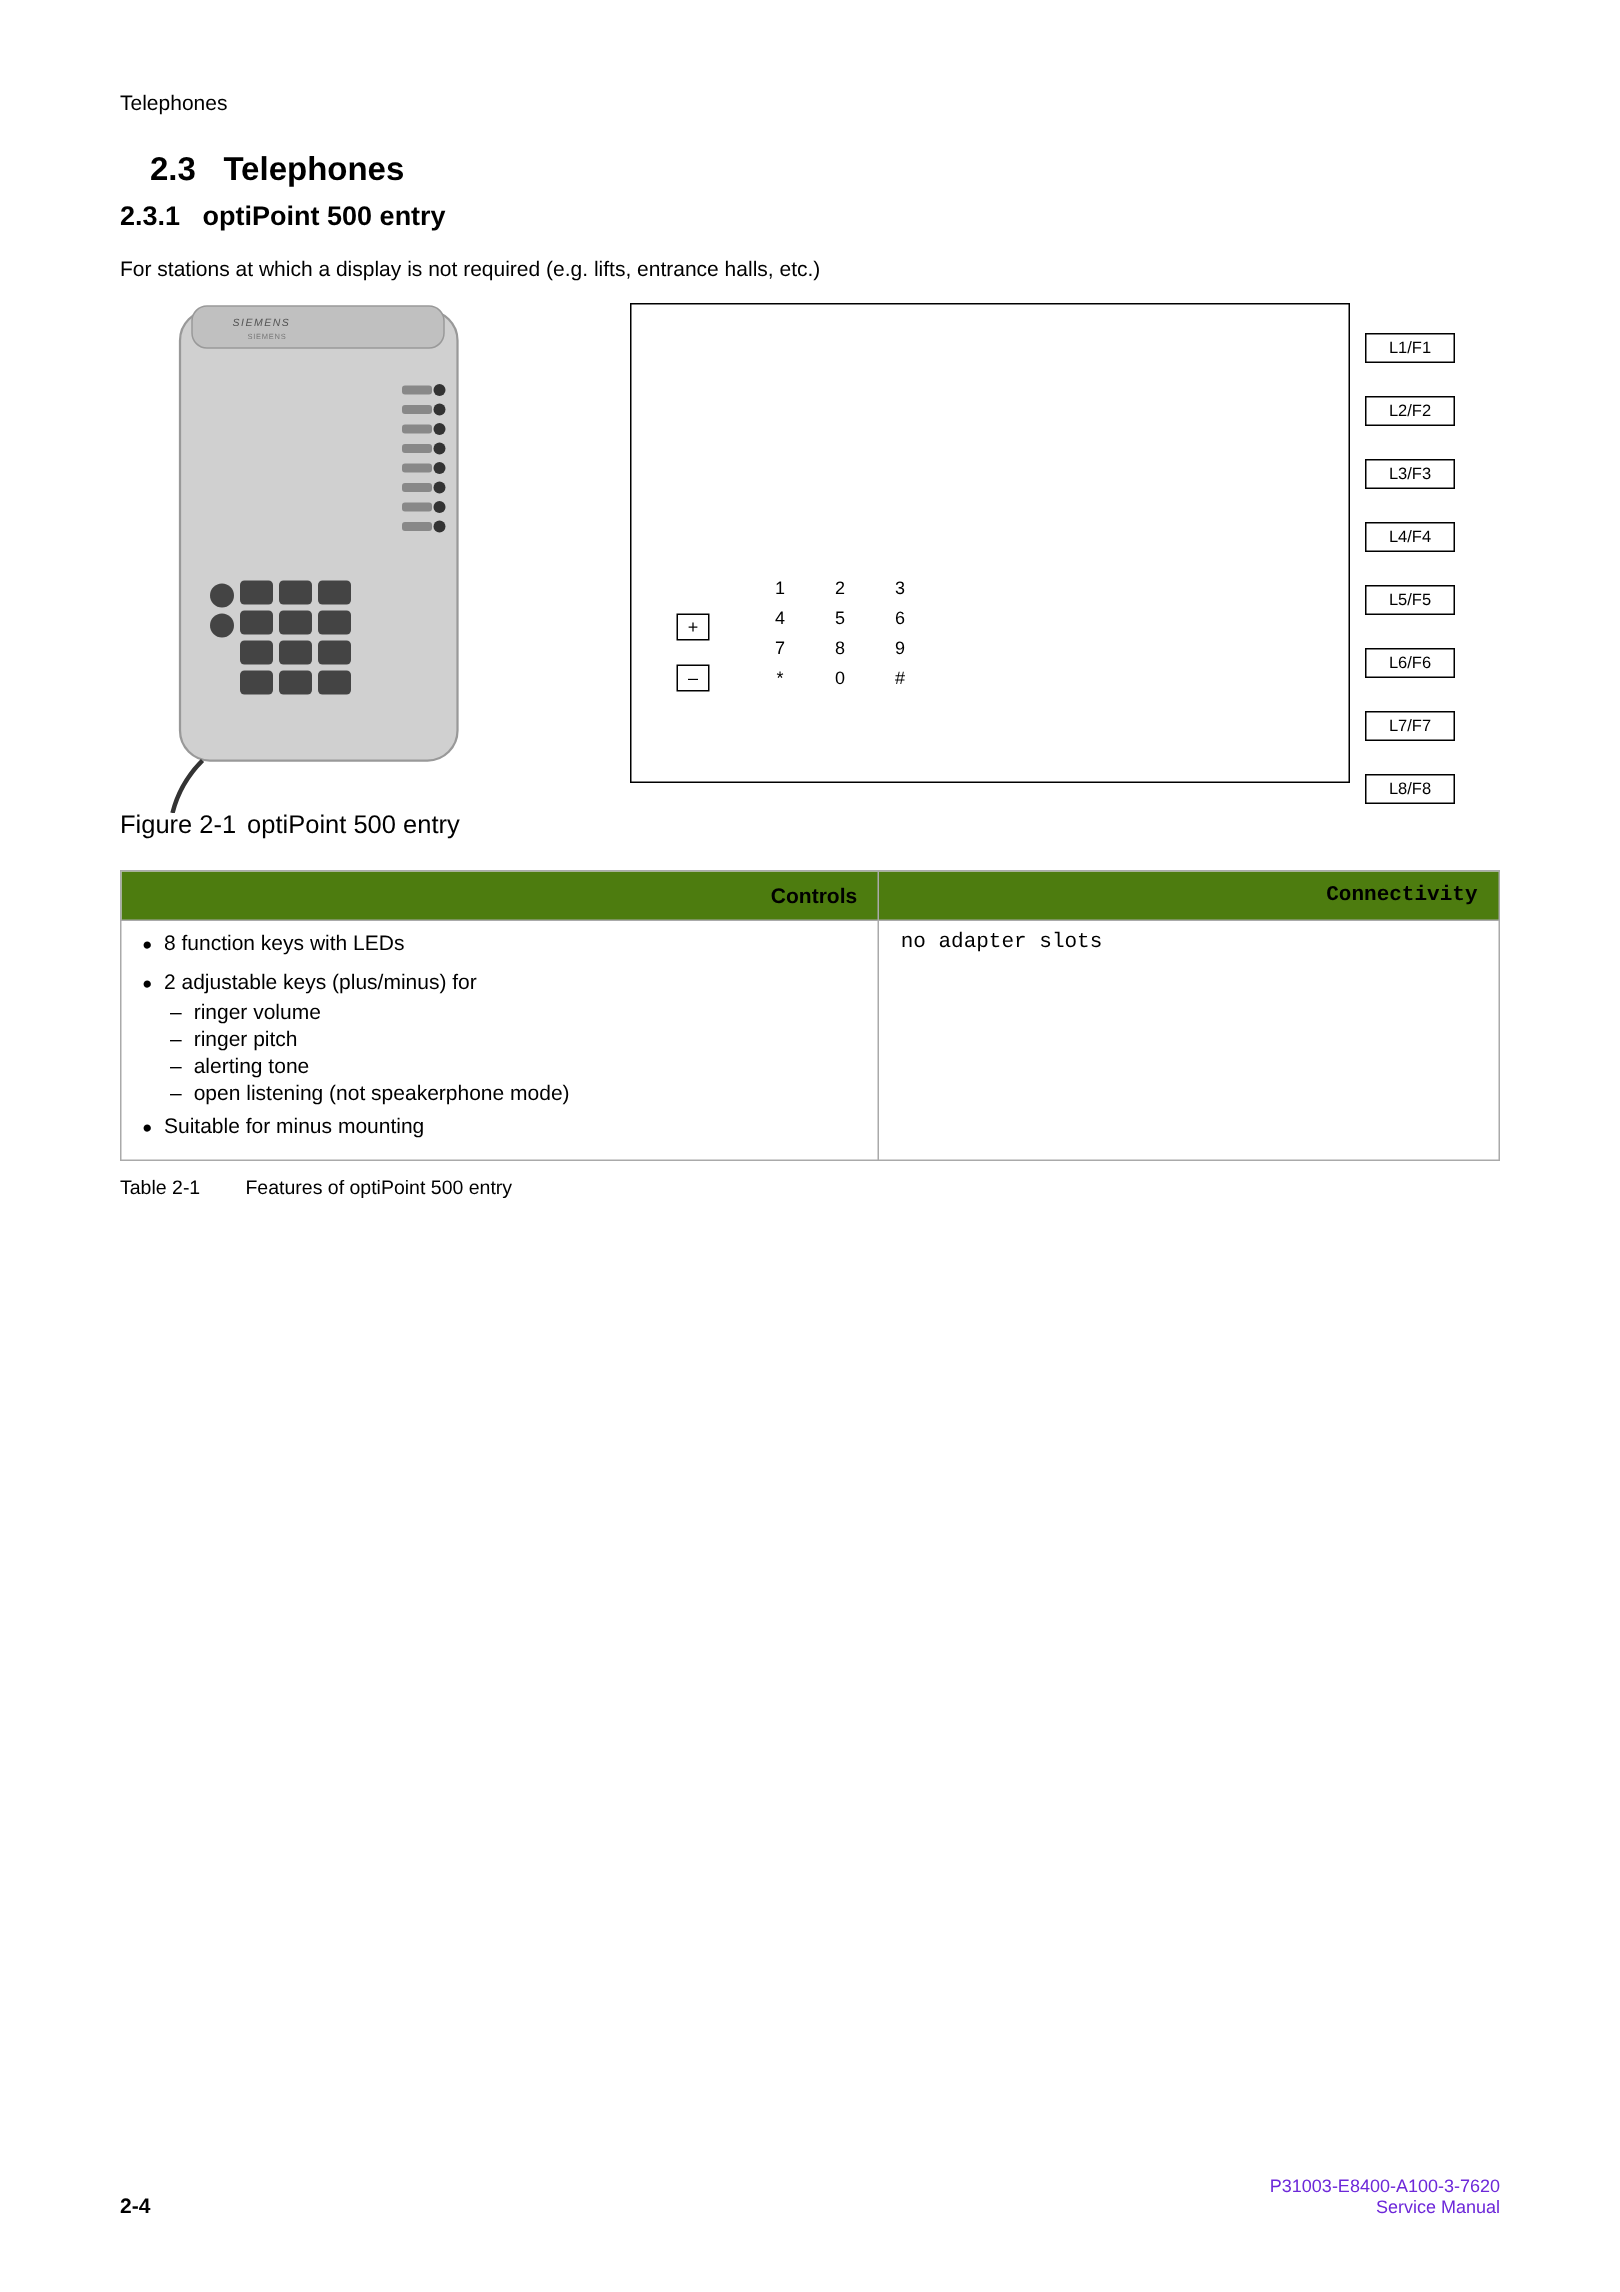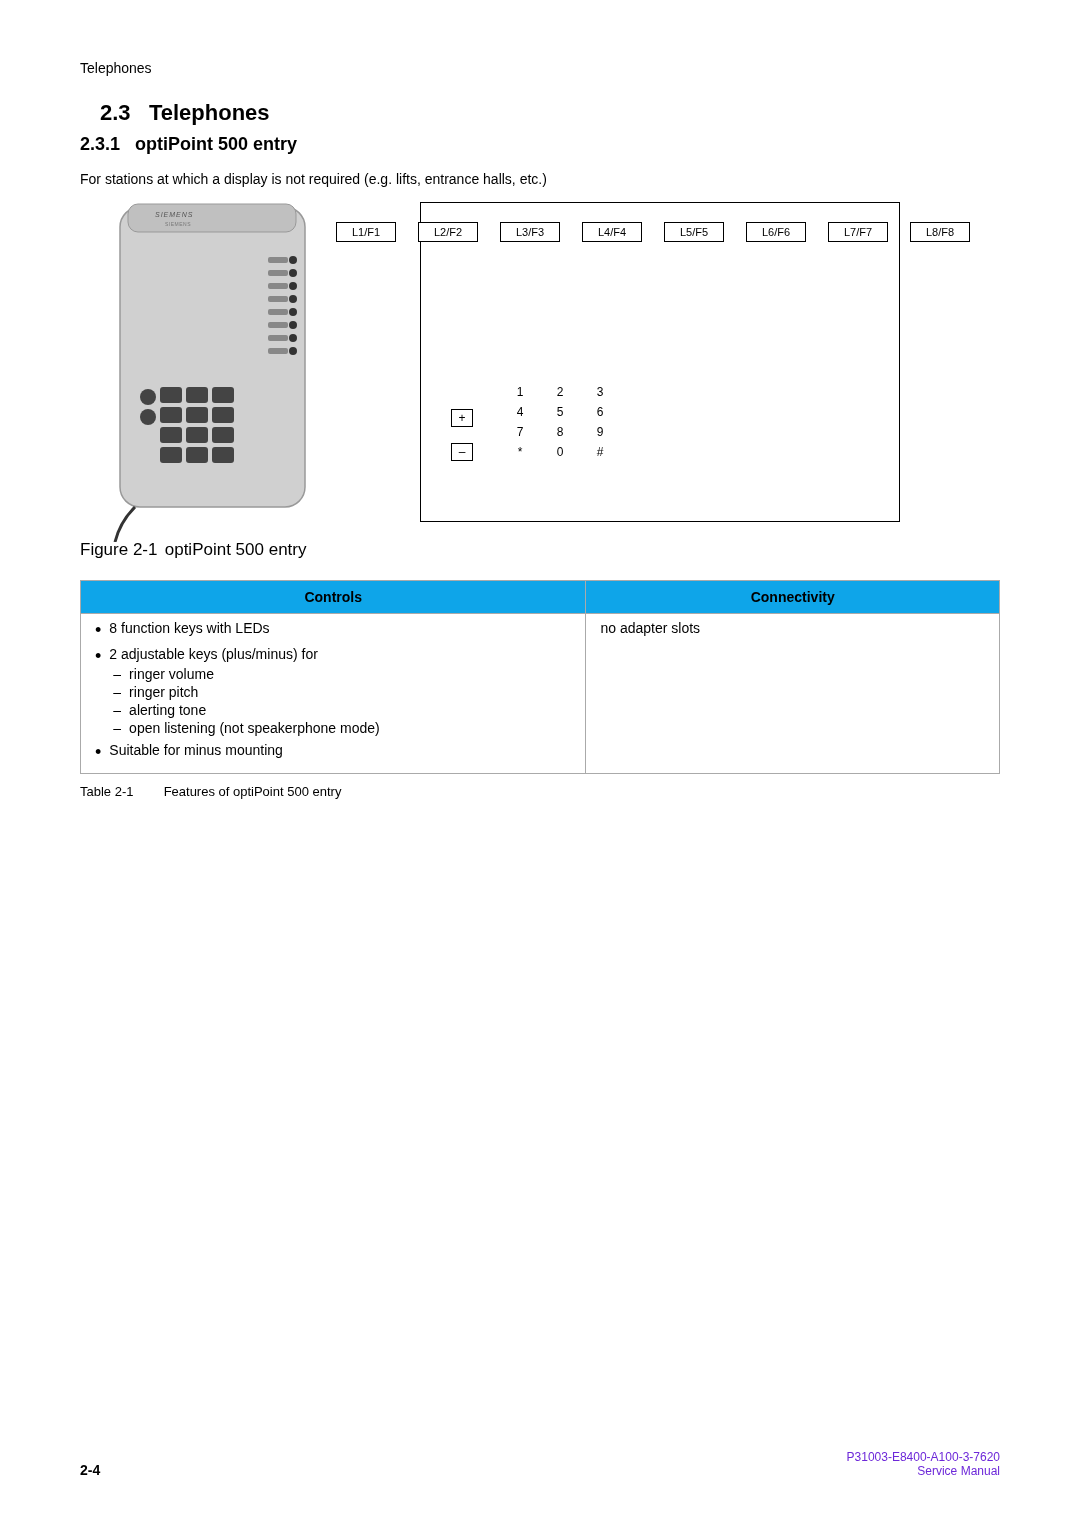--- a/index.html
+++ b/index.html
@@ -60,20 +60,21 @@
       height: 320px;
       position: relative;
       flex-shrink: 0;
       margin-left: 40px;
     }
     .diagram-right-labels {
       position: absolute;
       right: -70px;
       top: 20px;
       display: flex;
+      flex-direction: column;
       gap: 22px;
     }
     .diagram-label-box {
       width: 60px;
       height: 20px;
       border: 1px solid #000;
       display: flex;
       align-items: center;
       justify-content: center;
       font-size: 11px;
@@ -122,38 +123,39 @@
       display: inline-block;
       width: 80px;
     }
     
     .features-table {
       width: 100%;
       border-collapse: collapse;
       margin-bottom: 10px;
     }
     .features-table th {
-      background: #0ea5e9;
+      background: #4d7c0f;
       border: 1px solid #aaa;
       padding: 8px 14px;
       font-weight: bold;
       font-size: 14px;
-      text-align: center;
+      text-align: right;
     }
     .features-table td {
       border: 1px solid #aaa;
       padding: 6px 14px;
       vertical-align: top;
       font-size: 14px;
     }
     .controls-col {
       width: 55%;
     }
     .connectivity-col {
       width: 45%;
+      font-family: Liberation Mono, monospace;
     }
     .bullet-item {
       display: flex;
       flex-direction: row;
       align-items: flex-start;
       gap: 8px;
       margin-bottom: 4px;
     }
     .bullet-dot {
       font-size: 18px;

